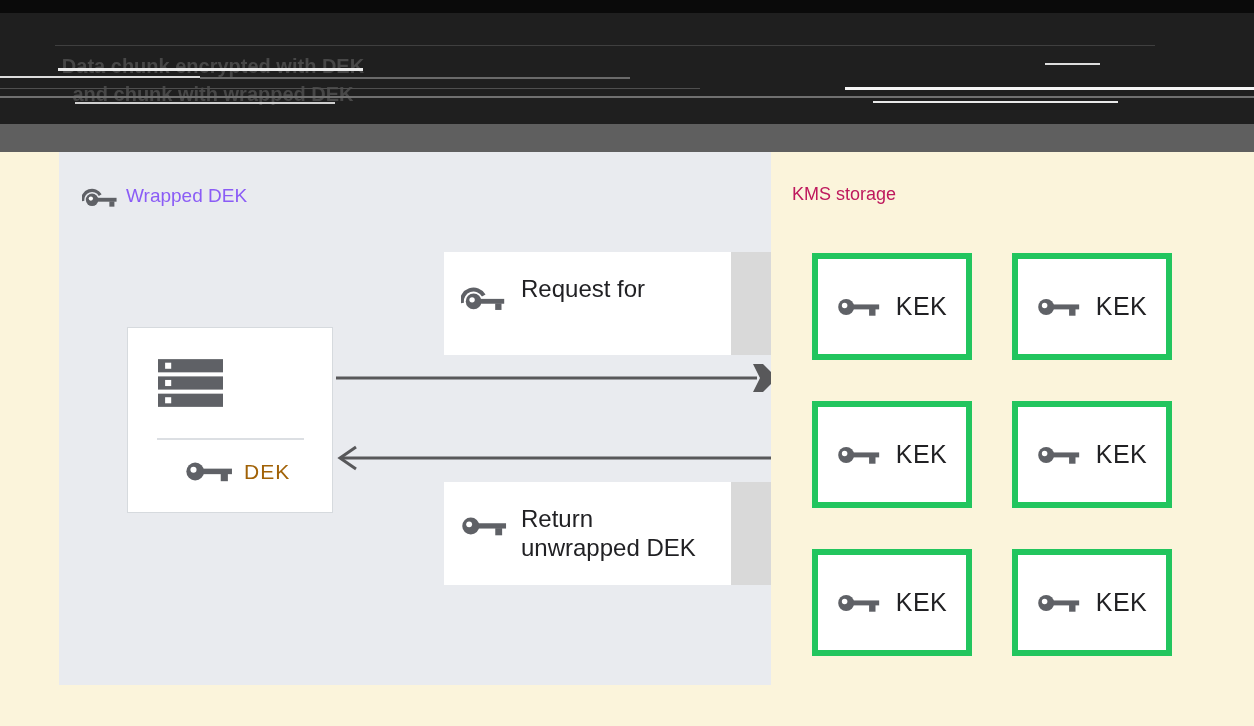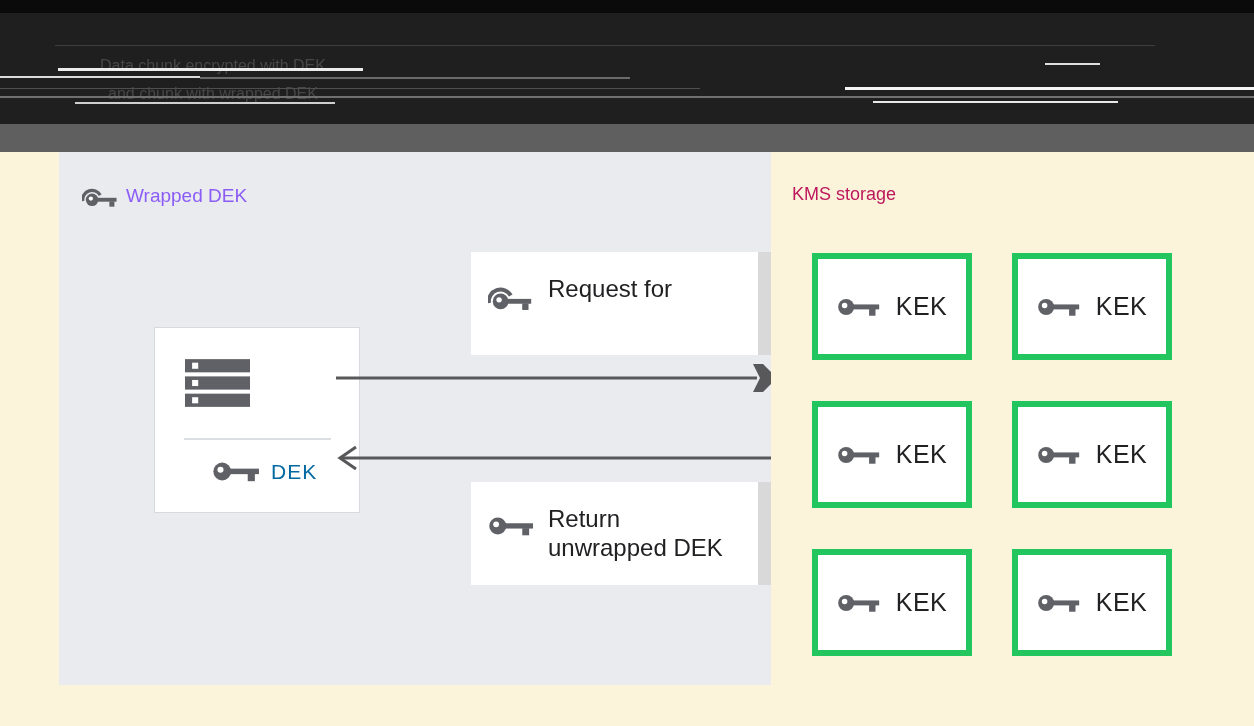--- a/index.html
+++ b/index.html
@@ -5,46 +5,46 @@
   html,body{margin:0;padding:0;}
   body{
     width:1254px;height:726px;position:relative;overflow:hidden;
     background:#fbf4db;
     font-family:"Liberation Sans", sans-serif;
     -webkit-font-smoothing:antialiased;
   }
   
   .header{position:absolute;left:0;top:0;width:1254px;height:124px;background:#1f1f1f;}
   .header-topstrip{position:absolute;left:0;top:0;width:1254px;height:13px;background:#0a0a0a;}
-  .caption{position:absolute;top:52px;color:#474747;font-size:16px;line-height:28px;text-align:center;font-weight:400;}
+  .caption{position:absolute;top:52px;color:#474747;font-size:20px;line-height:28px;text-align:center;font-weight:700;}
   .caption-left{left:58px;width:310px;}
   .caption-right{left:840px;width:305px;}
   .glitch{position:absolute;pointer-events:none;}
   .g1{top:45px;left:55px;width:1100px;height:1px;background:#3f3f3f;}
   .g2{top:68px;left:58px;width:305px;height:3px;background:#ececec;}
   .g3{top:76px;left:0;width:200px;height:2px;background:#dcdcdc;}
   .g4{top:77px;left:200px;width:430px;height:2px;background:#6a6a6a;}
   .g5{top:87px;left:845px;width:409px;height:3px;background:#f5f5f5;}
   .g6{top:88px;left:0;width:700px;height:1px;background:#4f4f4f;}
   .g7{top:96px;left:0;width:1254px;height:2px;background:#707070;}
   .g8{top:101px;left:873px;width:245px;height:2px;background:#e8e8e8;}
   .g9{top:102px;left:75px;width:260px;height:2px;background:#cfcfcf;}
   .g10{top:63px;left:1045px;width:55px;height:2px;background:#dddddd;}
   .band{position:absolute;left:0;top:124px;width:1254px;height:28px;background:#5f5f5f;}
   
   .panel{position:absolute;left:59px;top:152px;width:712px;height:533px;background:#e9ebef;}
   .panel-label{position:absolute;left:126px;top:185px;font-size:19px;color:#8b5cf6;}
   .panel-key{position:absolute;left:82px;top:181px;width:36px;height:29px;}
-  .card{position:absolute;background:#ffffff;box-sizing:border-box;margin-left:27px;}
+  .card{position:absolute;background:#ffffff;box-sizing:border-box;}
   .data-chunk{left:127px;top:327px;width:206px;height:186px;border:1.5px solid #d6dade;}
   .server-icon{position:absolute;left:30px;top:31px;width:65px;height:48px;}
   .dc-title{position:absolute;left:104px;top:17px;font-size:25px;line-height:33px;color:#202124;}
   .dc-divider{position:absolute;left:29px;top:110px;width:147px;height:2px;background:#dcdfe3;}
   .dek-key{position:absolute;left:57px;top:129px;width:49px;height:29px;}
-  .dek-label{position:absolute;left:116px;top:132px;font-size:21px;color:#0369a1;letter-spacing:1px;}
+  .dek-label{position:absolute;left:116px;top:132px;font-size:21px;color:#a16207;letter-spacing:1px;}
   .req{left:444px;top:252px;width:287px;height:103px;}
   .ret{left:444px;top:482px;width:287px;height:103px;padding-left:41px;}
   .strip{position:absolute;width:40px;height:103px;background:#d9d9d9;}
   .strip-req{left:731px;top:252px;}
   .strip-ret{left:731px;top:482px;}
   .msg-icon-wrapped{position:absolute;left:17px;top:26px;width:45px;height:36px;}
   .msg-icon-plain{position:absolute;left:17px;top:30px;width:47px;height:28px;}
   .msg-text{position:absolute;left:77px;top:22px;font-size:24px;line-height:29px;color:#212124;}
   .arrow-svg{position:absolute;}
   .kms-label{position:absolute;left:792px;top:184px;font-size:18px;color:#be185d;}

